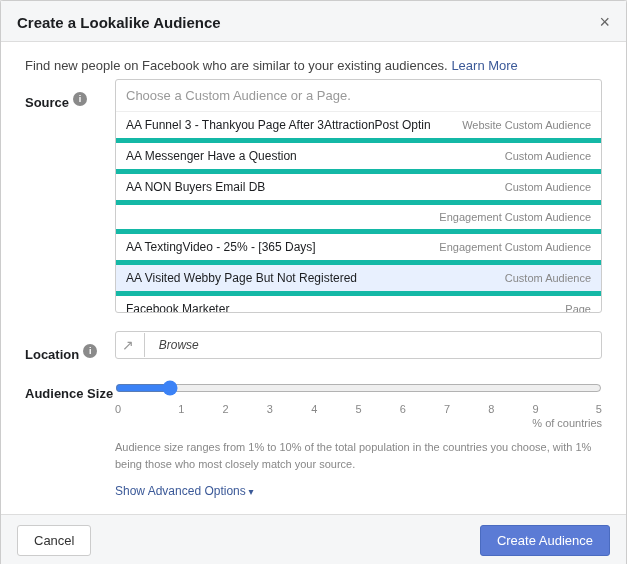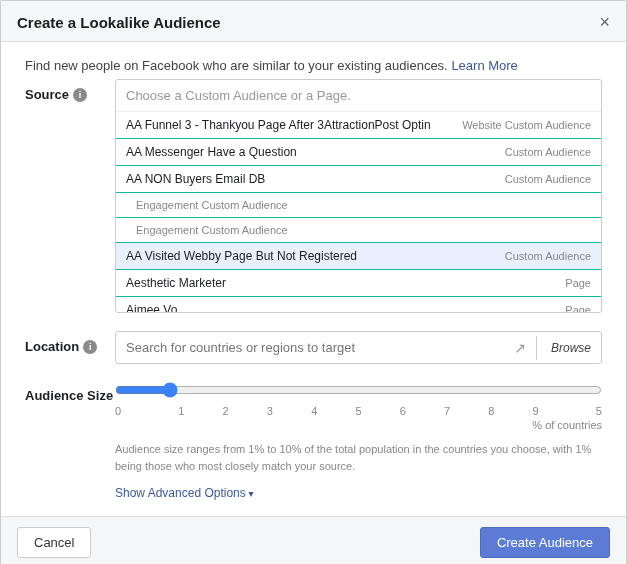--- a/index.html
+++ b/index.html
@@ -65,20 +65,21 @@
       width: 90px;
       display: flex;
       align-items: center;
       padding-top: 8px;
       flex-shrink: 0;
     }
     .form-label {
       font-size: 13px;
       font-weight: bold;
       color: #1c1e21;
+      margin-top: 8px;
     }
     .info-icon {
       display: inline-flex;
       align-items: center;
       justify-content: center;
       width: 14px;
       height: 14px;
       background: #8a8a8a;
       border-radius: 50%;
       color: #fff;
@@ -102,27 +103,27 @@
       color: #999;
       font-size: 13px;
       border-bottom: 1px solid #eee;
     }
     .source-list {
       max-height: 200px;
       overflow-y: auto;
     }
     .source-item {
       display: flex;
-      justify-content: flex-start;
+      justify-content: flex-end;
       align-items: center;
       padding: 6px 10px;
       cursor: pointer;
       font-size: 12px;
       color: #1c1e21;
-      border-bottom: 1px solid #14b8a6;
+      border-bottom: 5px solid #14b8a6;
     }
     .source-item.active {
       background: #e8f0fe;
     }
     .source-item-name {
       flex: 1;
       color: #1c1e21;
     }
     .source-item-type {
       color: #888;
@@ -300,48 +301,48 @@
                 <span class="source-item-type">Custom Audience</span>
               </div>
               <div class="source-item">
                 <span class="source-item-name">AA NON Buyers Email DB</span>
                 <span class="source-item-type">Custom Audience</span>
               </div>
               <div class="source-item">
                 <span class="source-item-type">Engagement Custom Audience</span>
               </div>
               <div class="source-item">
+                <span class="source-item-name">AA TextingVideo - 25% - [365 Days]</span>
                 <span class="source-item-type">Engagement Custom Audience</span>
               </div>
               <div class="source-item active">
                 <span class="source-item-name">AA Visited Webby Page But Not Registered</span>
                 <span class="source-item-type">Custom Audience</span>
               </div>
               <div class="source-item">
-                <span class="source-item-name">Aesthetic Marketer</span>
+                <span class="source-item-name">Facebook Marketer</span>
                 <span class="source-item-type">Page</span>
               </div>
               <div class="source-item">
                 <span class="source-item-name">Aimee Vo</span>
                 <span class="source-item-type">Page</span>
               </div>
             </div>
         </div>
       </div>
     </div>
 
     
     <div class="form-row">
       <div class="form-label-wrap">
         <span class="form-label">Location</span>
         <span class="info-icon">i</span>
       </div>
       <div class="form-control-wrap">
         <div class="location-input-wrap">
-          <input class="location-input" type="text" placeholder="Search for countries or regions to target" style="">
           <span class="location-icon">↗</span>
           <div class="location-divider"></div>
           <button class="browse-btn">Browse</button>
         </div>
       </div>
     </div>
 
     
     <div class="audience-size-row">
       <div class="audience-size-label-wrap">

